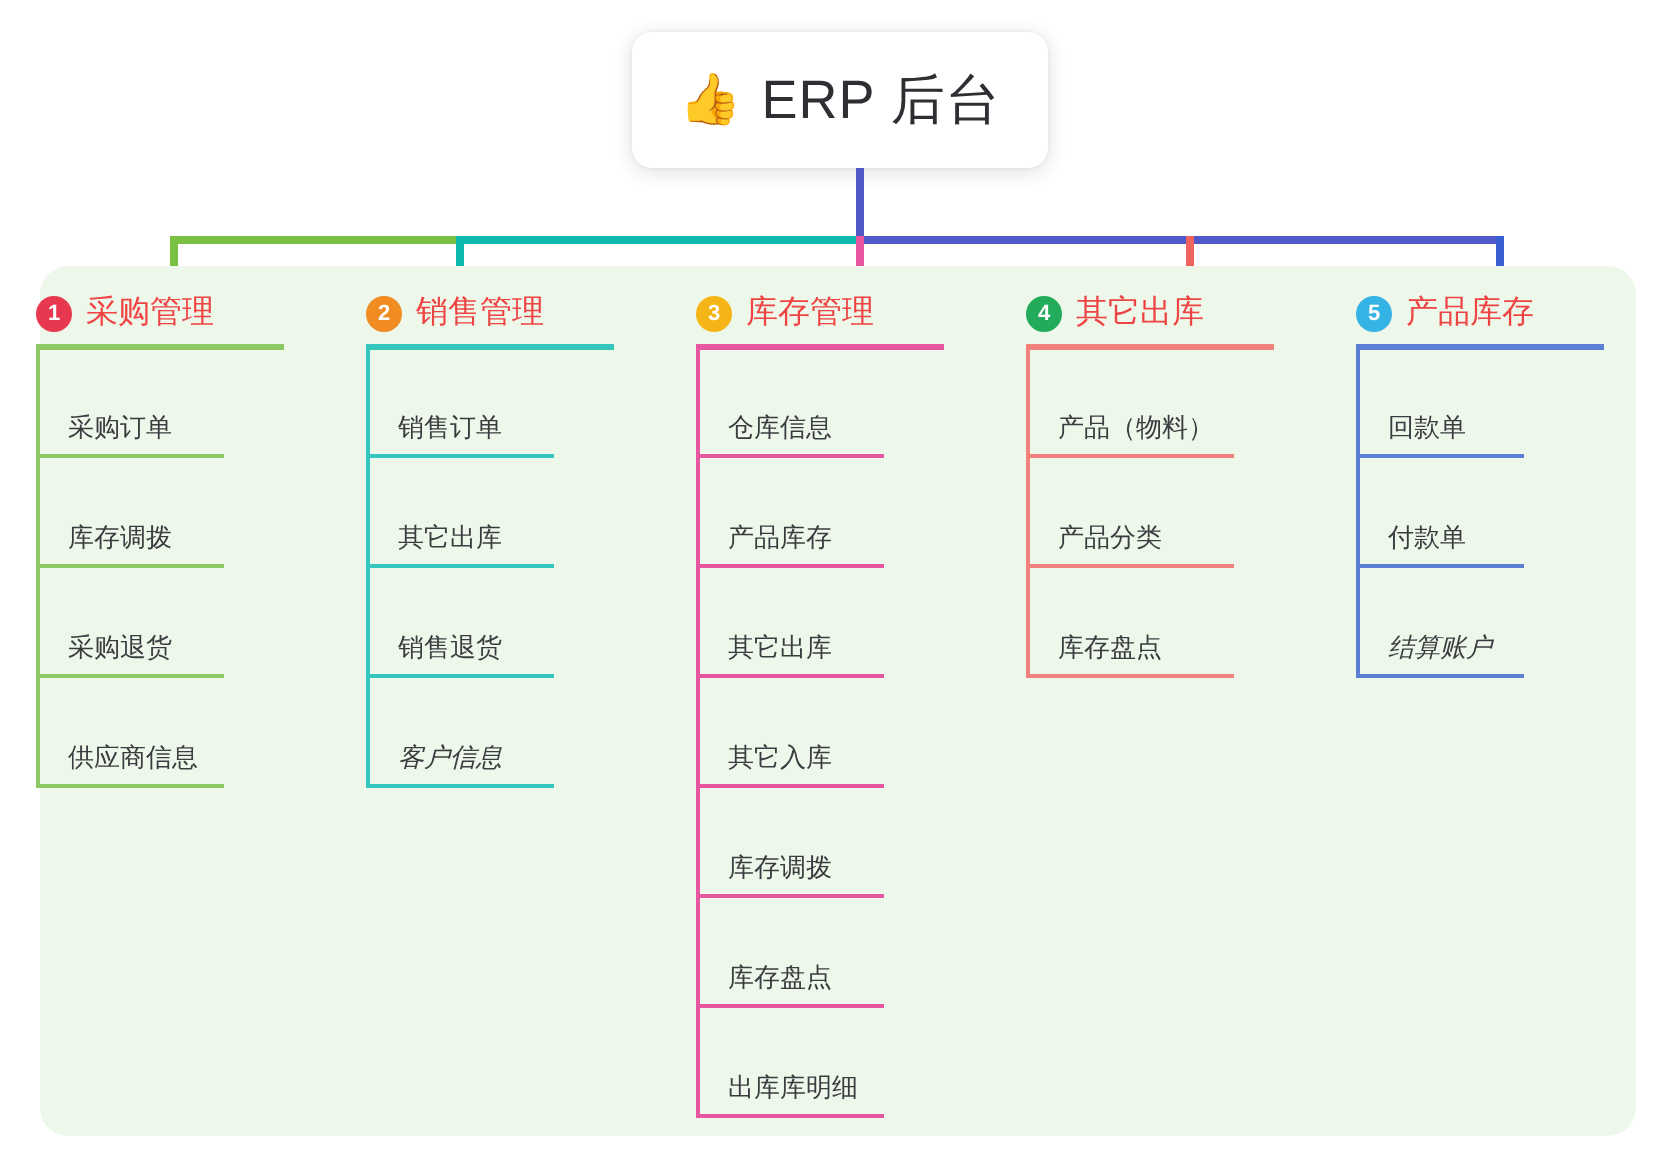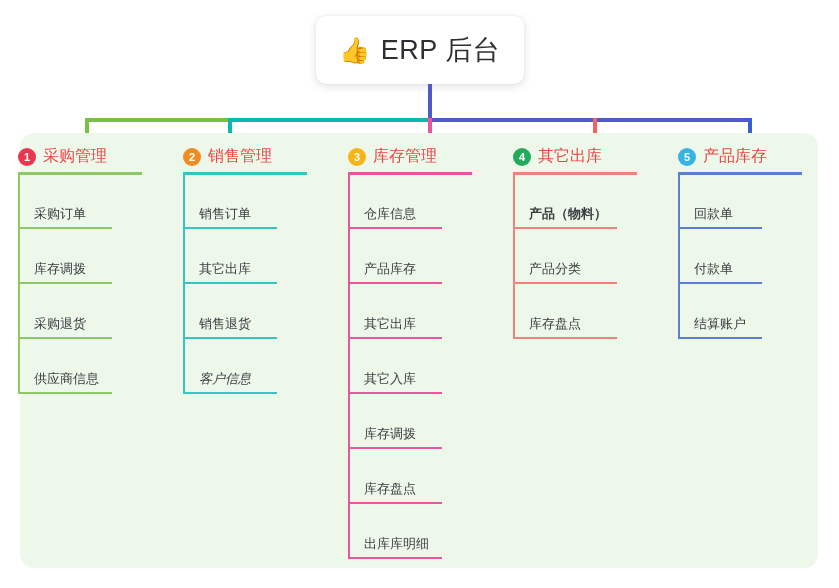--- a/index.html
+++ b/index.html
@@ -248,21 +248,21 @@
         <div class="leaf-rule" style="width: 94px; background: rgb(232, 86, 159);"></div>
       </div>
     </div>
     <div class="column" style="left: 513px; top: 133px;">
       <div class="col-head">
         <span class="badge" style="background: rgb(34, 171, 90);">4</span>
         <span class="col-title">其它出库</span>
       </div>
       <div class="col-rule" style="width: 124px; background: rgb(240, 129, 124);"></div>
       <div class="col-spine" style="height: 164px; background: rgb(240, 129, 124);"></div>
-      <div class="leaf" style="top: 70px; height: 26px; width: 104px; font-weight: bold;">
+      <div class="leaf" style="top: 70px; height: 26px; width: 104px;">
         <span class="leaf-label">产品（物料）</span>
         <div class="leaf-rule" style="width: 104px; background: rgb(240, 129, 124);"></div>
       </div>
       <div class="leaf" style="top: 125px; height: 26px; width: 104px;">
         <span class="leaf-label">产品分类</span>
         <div class="leaf-rule" style="width: 104px; background: rgb(240, 129, 124);"></div>
       </div>
       <div class="leaf" style="top: 180px; height: 26px; width: 104px;">
         <span class="leaf-label">库存盘点</span>
         <div class="leaf-rule" style="width: 104px; background: rgb(240, 129, 124);"></div>
@@ -276,18 +276,18 @@
       <div class="col-rule" style="width: 124px; background: rgb(90, 127, 212);"></div>
       <div class="col-spine" style="height: 164px; background: rgb(90, 127, 212);"></div>
       <div class="leaf" style="top: 70px; height: 26px; width: 84px;">
         <span class="leaf-label">回款单</span>
         <div class="leaf-rule" style="width: 84px; background: rgb(90, 127, 212);"></div>
       </div>
       <div class="leaf" style="top: 125px; height: 26px; width: 84px; padding-left: 46px;">
         <span class="leaf-label">付款单</span>
         <div class="leaf-rule" style="width: 84px; background: rgb(90, 127, 212);"></div>
       </div>
-      <div class="leaf" style="top: 180px; height: 26px; width: 84px;">
+      <div class="leaf" style="top: 180px; height: 26px; width: 84px; font-style: italic;">
         <span class="leaf-label">结算账户</span>
         <div class="leaf-rule" style="width: 84px; background: rgb(90, 127, 212);"></div>
       </div>
     </div>
   </div>
 
 </body></html>

